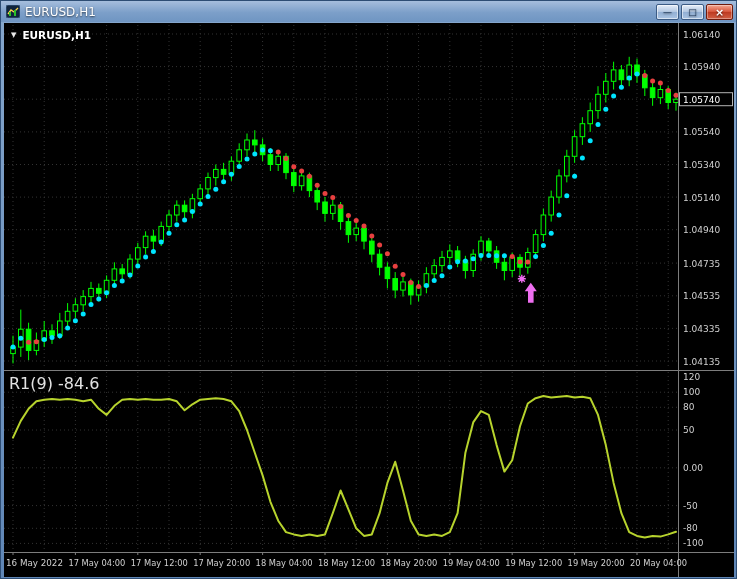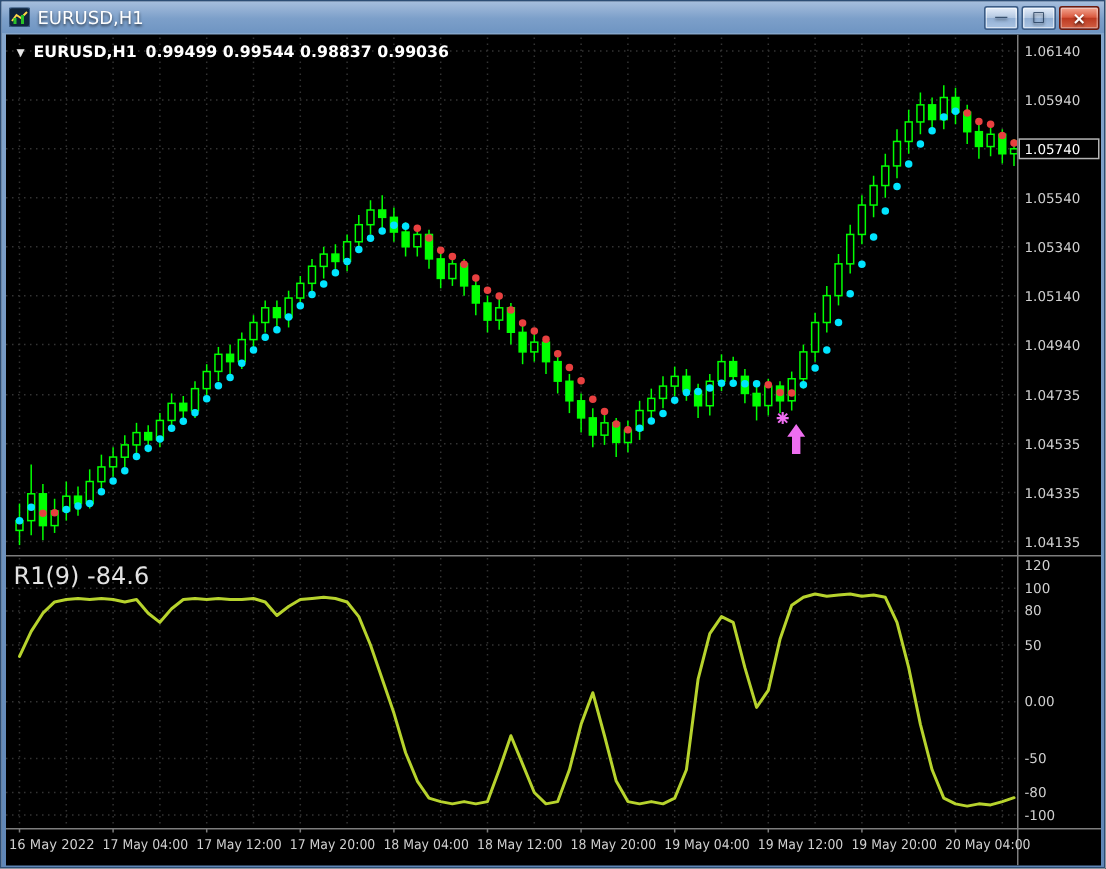--- a/index.html
+++ b/index.html
@@ -433,17 +433,16 @@
           <text x="501.2" y="543" textLength="57" lengthAdjust="spacingAndGlyphs">19 May 12:00</text>
           <line x1="570.6" y1="529" x2="570.6" y2="532" stroke="#7d7d7d"></line>
           <text x="563.6" y="543" textLength="57" lengthAdjust="spacingAndGlyphs">19 May 20:00</text>
           <line x1="633.0" y1="529" x2="633.0" y2="532" stroke="#7d7d7d"></line>
           <text x="626.0" y="543" textLength="57" lengthAdjust="spacingAndGlyphs">20 May 04:00</text>
         </g>
       </svg>
     <div class="chart-header">
       <span class="dd">▼</span>
       <span>EURUSD,H1</span>
-      <span>0.99499 0.99544 0.98837 0.99036</span>
     </div>
     <div class="ind-label">R1(9) -84.6</div>
   </div>
 </div>
 
 </body></html>

